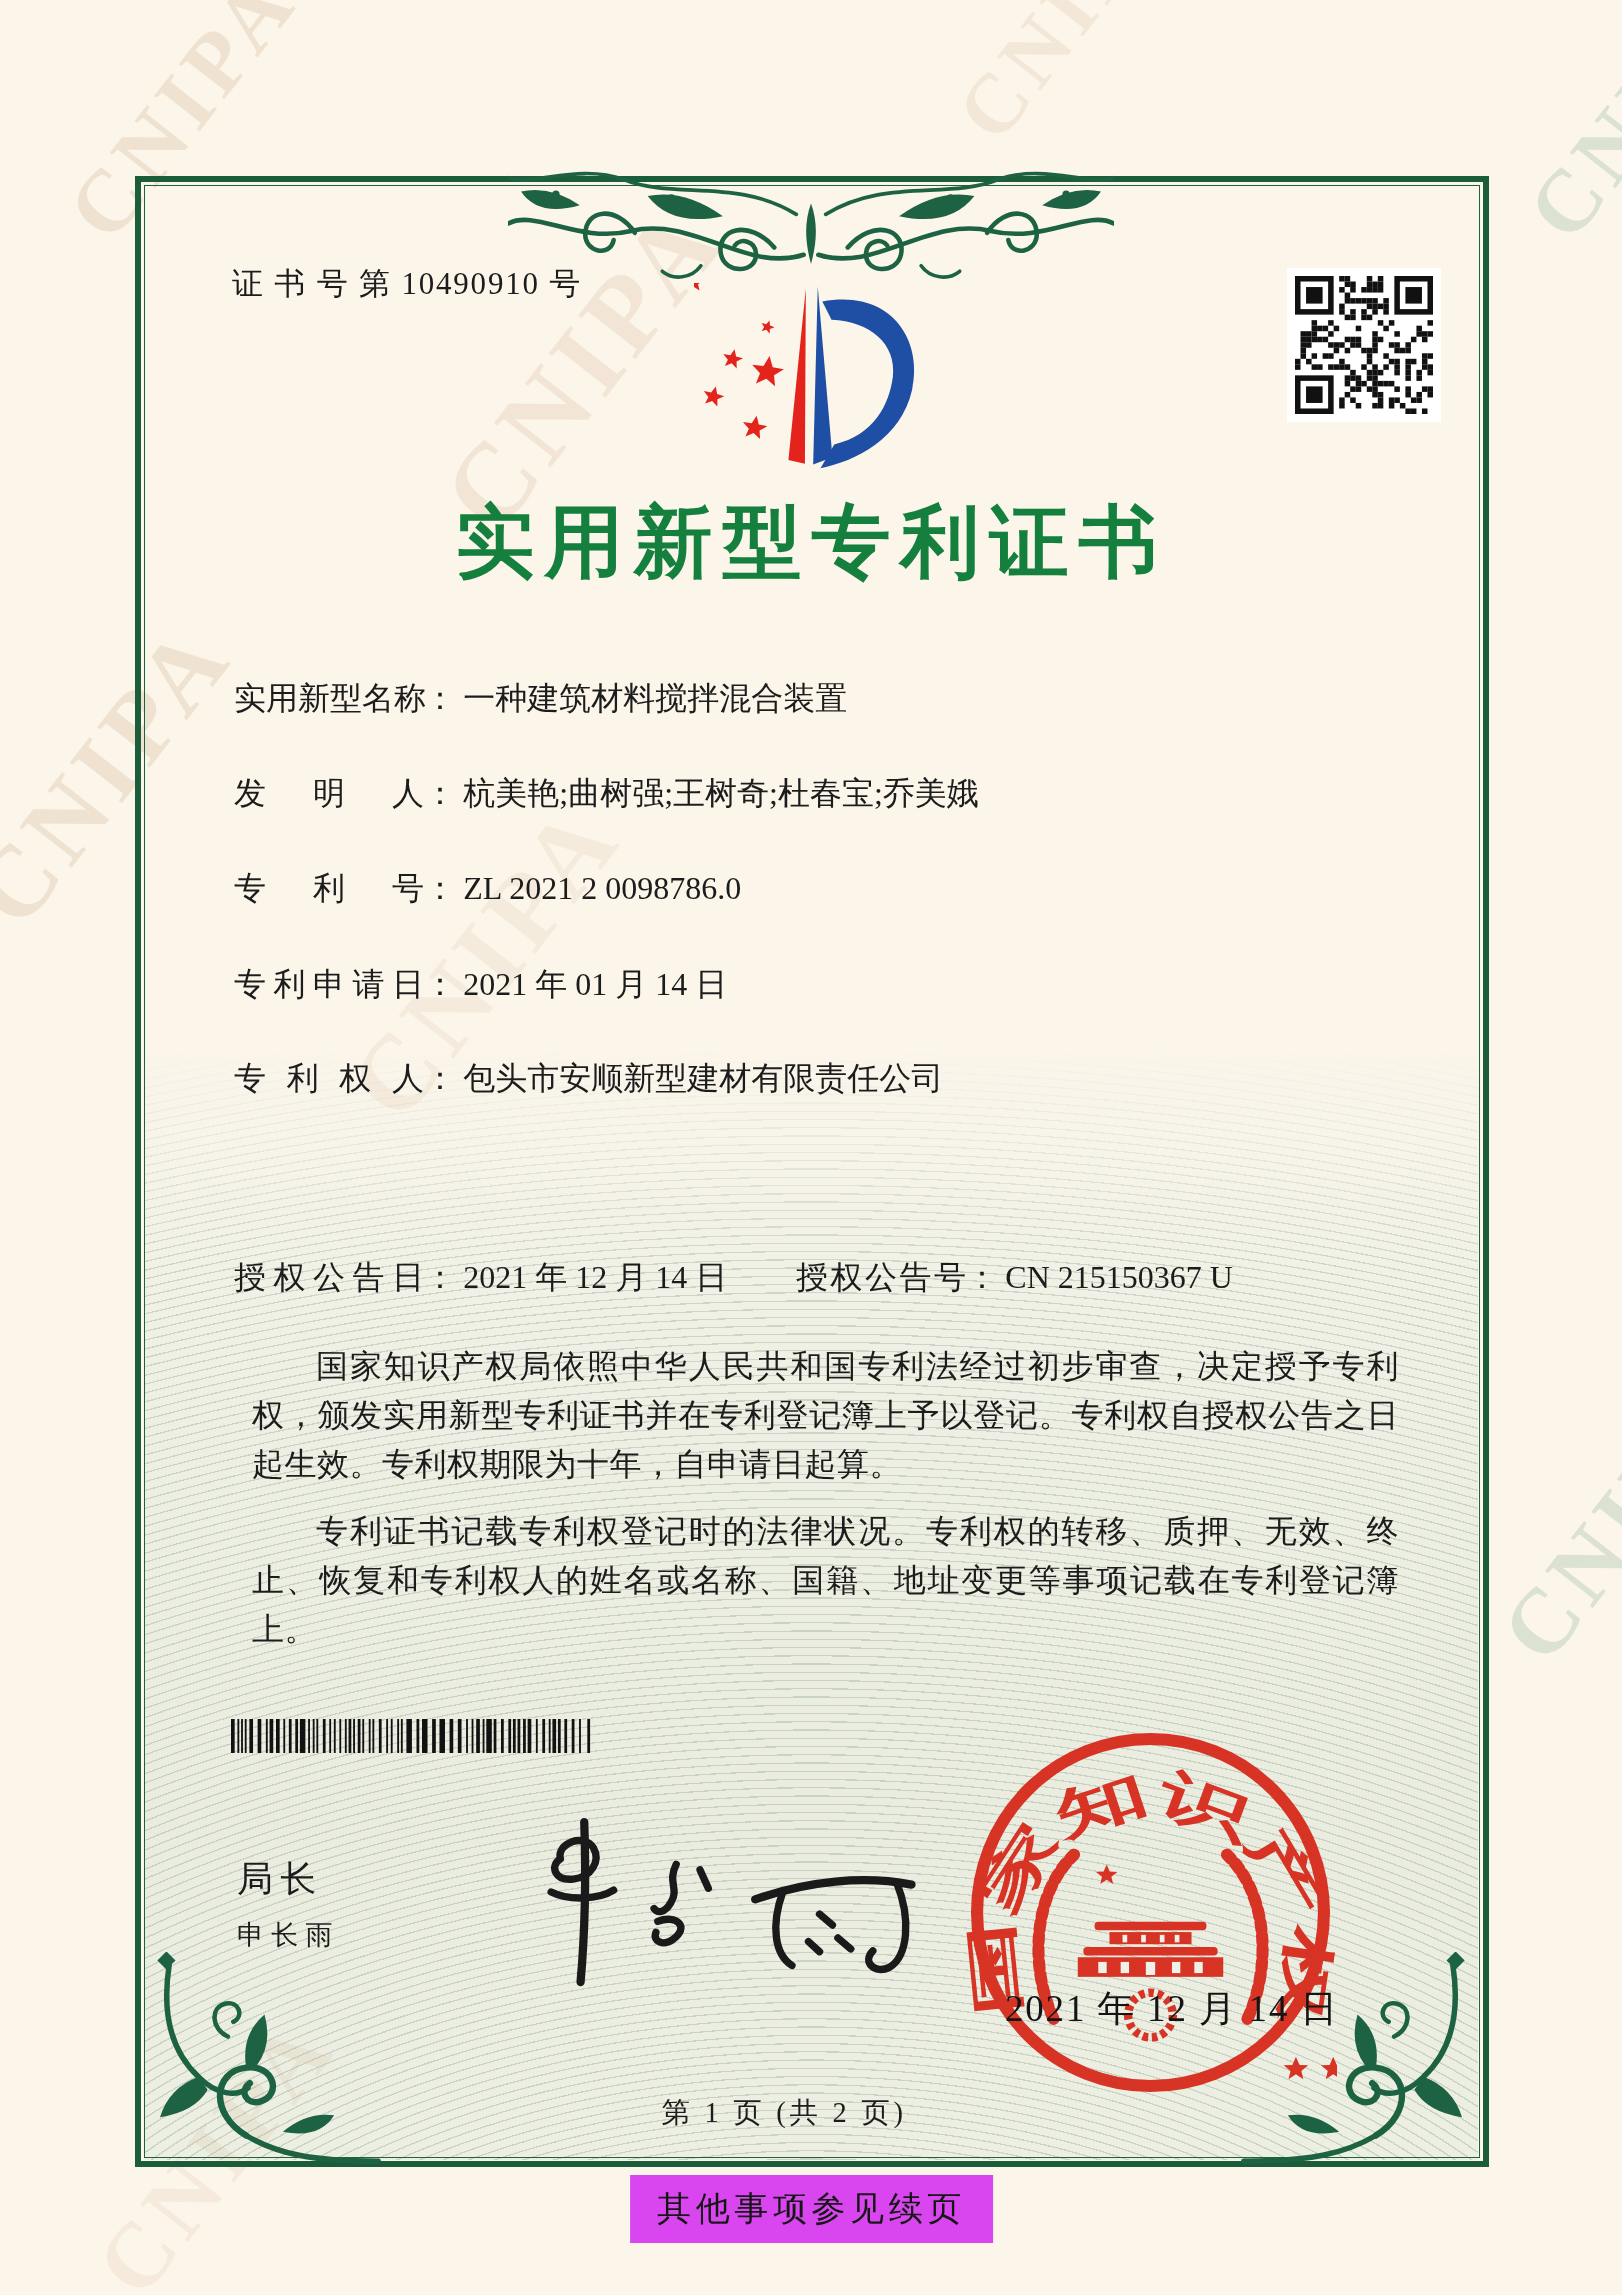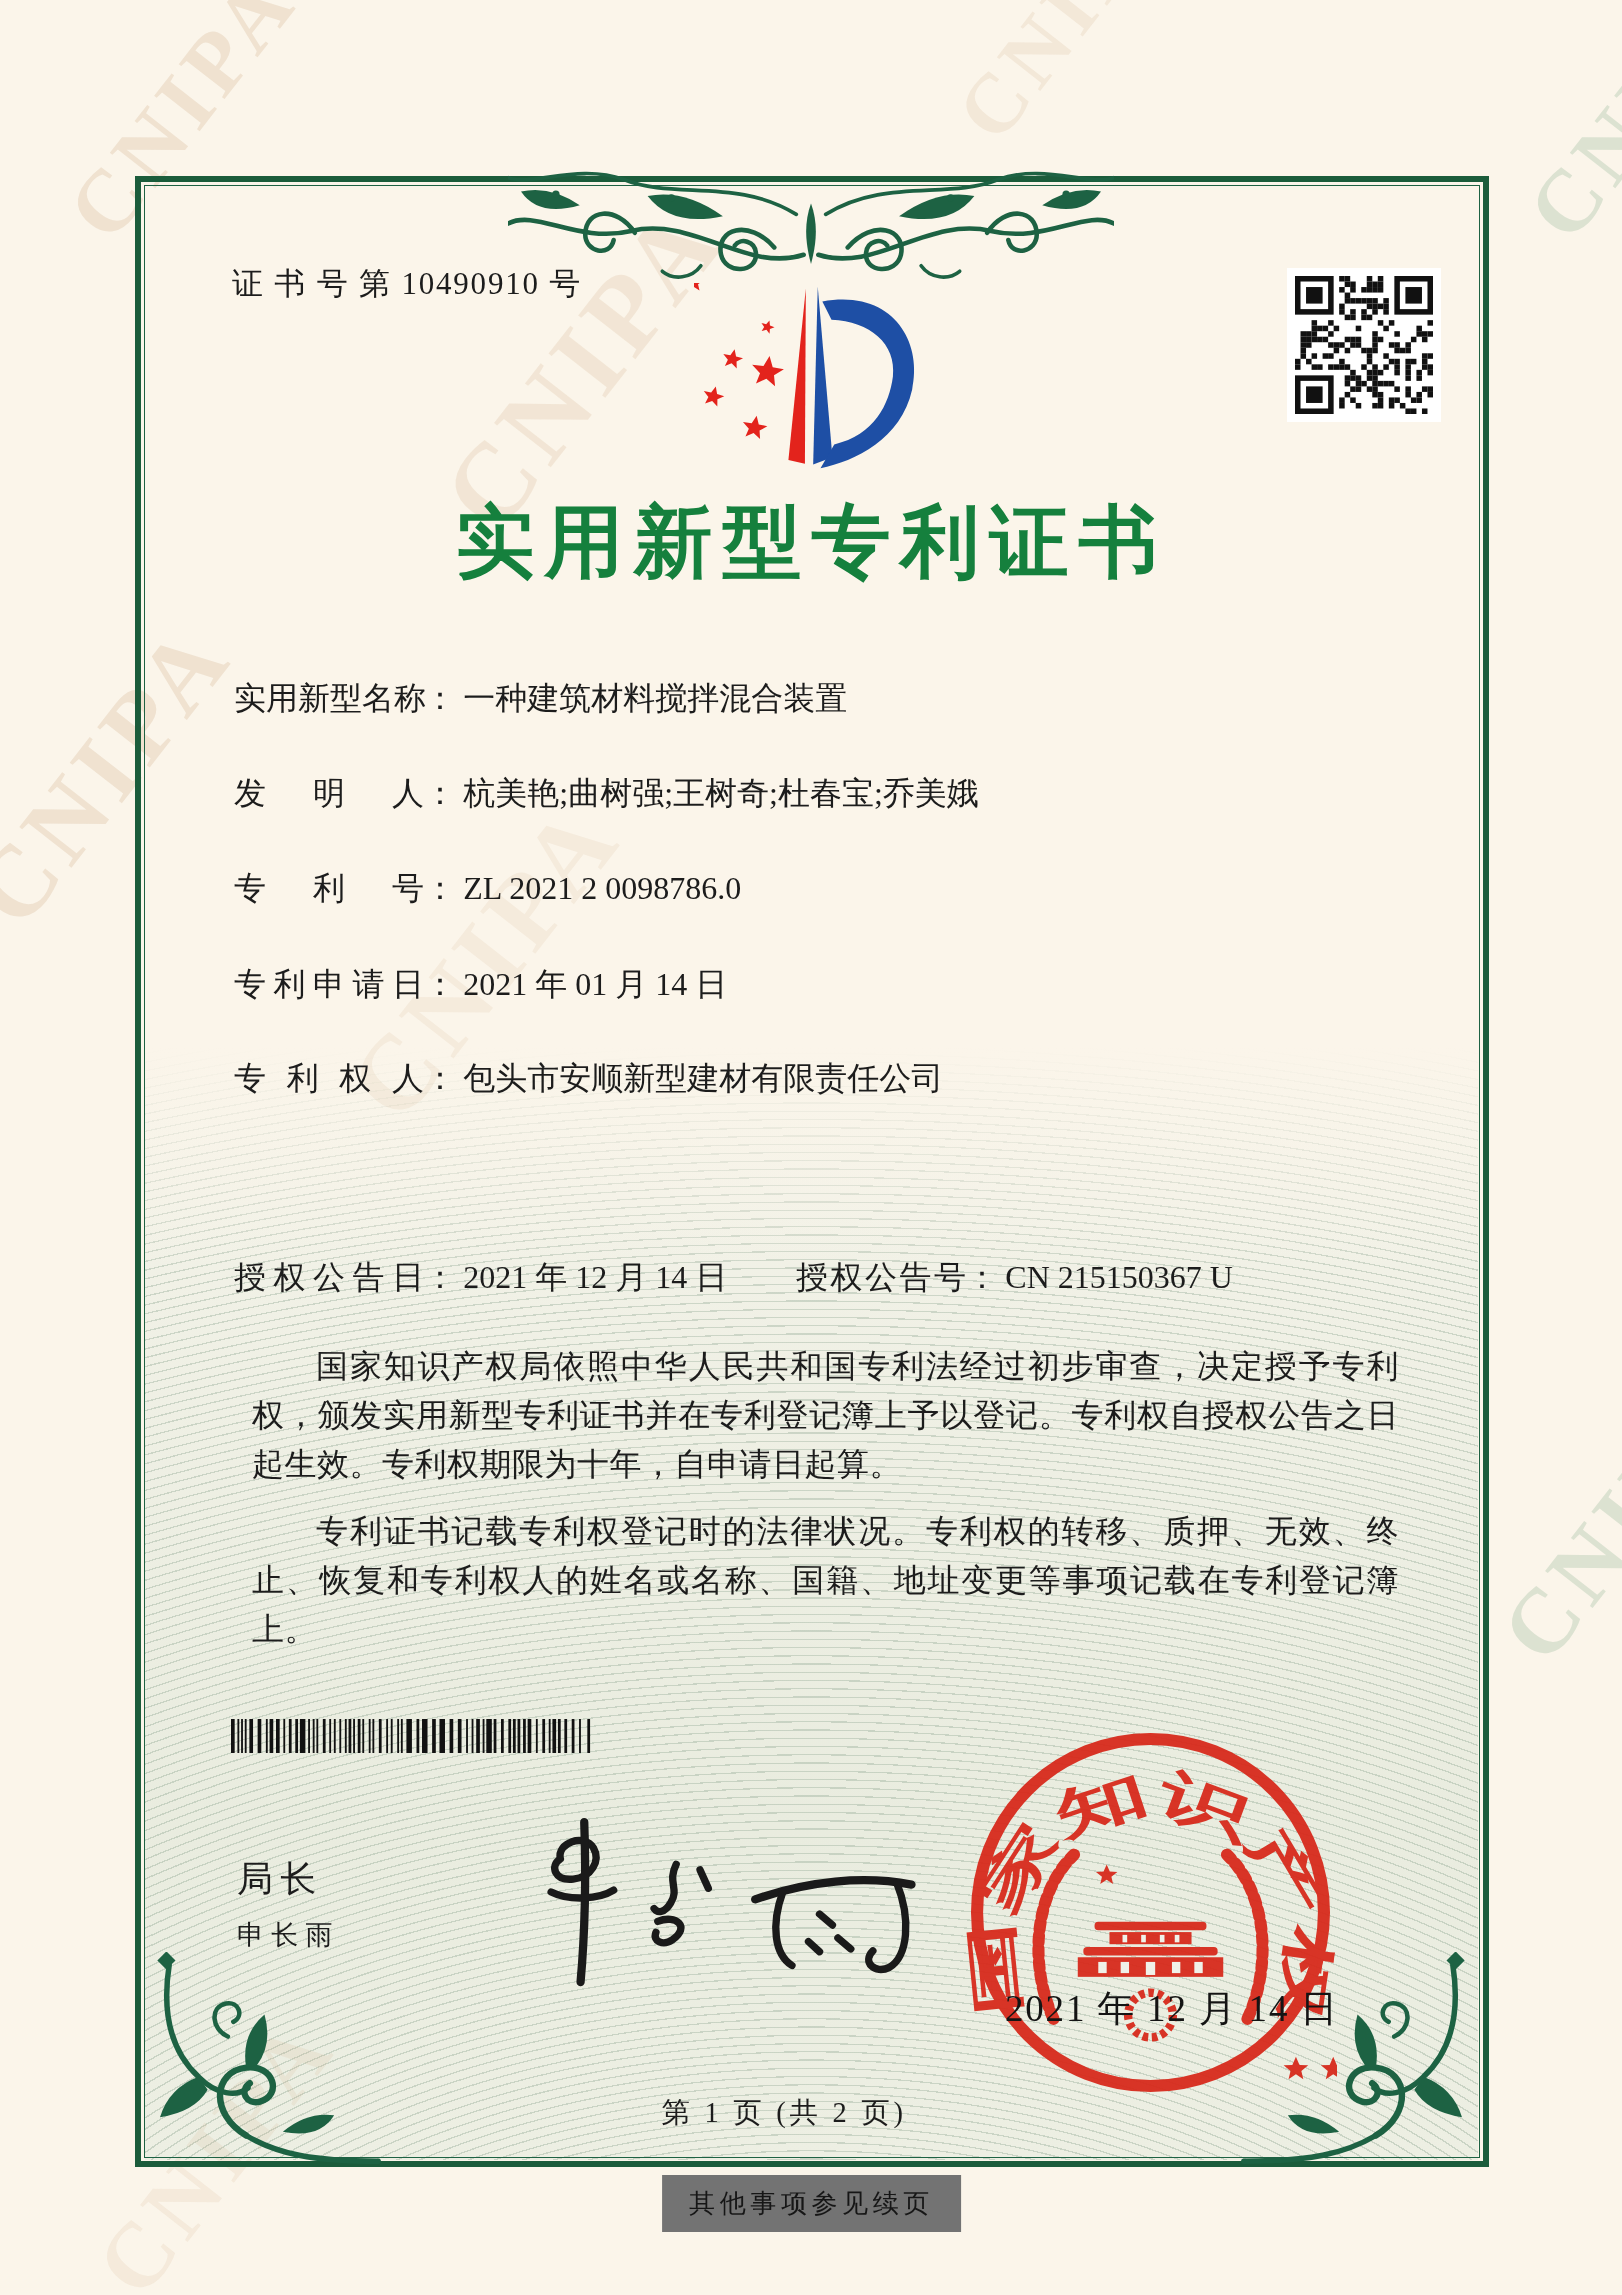--- a/index.html
+++ b/index.html
@@ -45,21 +45,21 @@
 
   #barcode{left:231px;top:1719px;position:absolute;z-index:5;}
   #officer-role{left:237px;top:1855px;font-size:36px;letter-spacing:7.3px;}
   #officer-name{left:237px;top:1917px;font-size:27px;letter-spacing:7.3px;}
   #signature{left:496px;top:1811px;}
 
   #seal{left:964px;top:1726px;opacity:.94;z-index:5;position:absolute;}
   #seal-date{left:1005px;top:1984px;font-size:37px;letter-spacing:1.8px;z-index:6;color:#141414;}
 
   #page-info{left:0;top:2094px;width:1568px;text-align:center;font-size:28.5px;letter-spacing:3.7px;}
-  #continuation{position:absolute;left:50%;transform:translateX(-50%);top:2175px;background:#737373;padding:11px 27.5px;font-size:26px;letter-spacing:4.6px;z-index:5;color:#161616;}
+  #continuation{position:absolute;left:50%;transform:translateX(-50%);top:2175px;background:#d946ef;padding:11px 27.5px;font-size:34px;letter-spacing:4.6px;z-index:5;color:#161616;}
 </style>
 </head>
 <body>
 
 <div id="page">
 
   <div class="waves"></div>
 
   <div class="wm tan" style="left:27.5px;top:55px;font-size:88px;">CNIPA</div>
   <div class="wm tan" style="left:395px;top:303px;font-size:110px;opacity:.8;">CNIPA</div>

